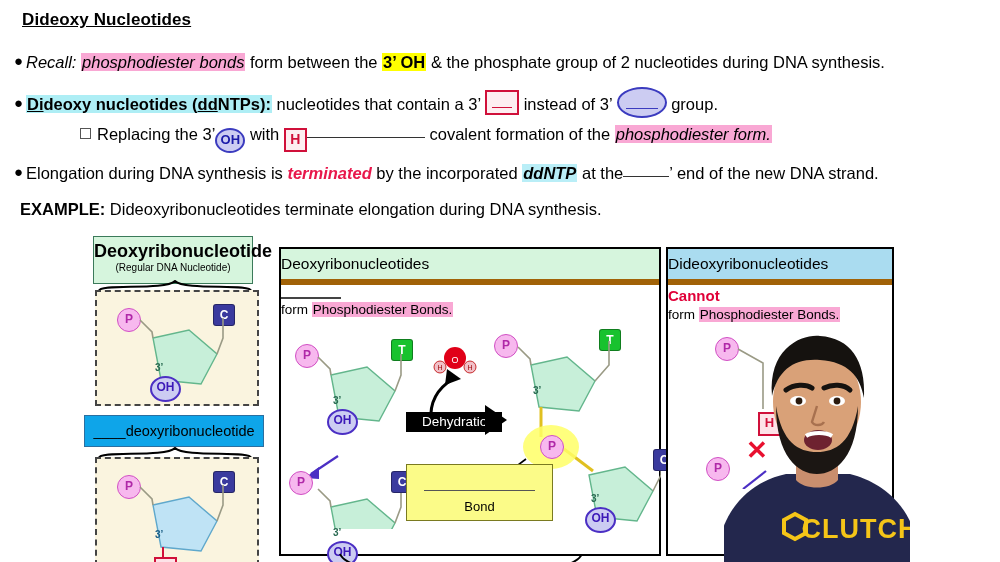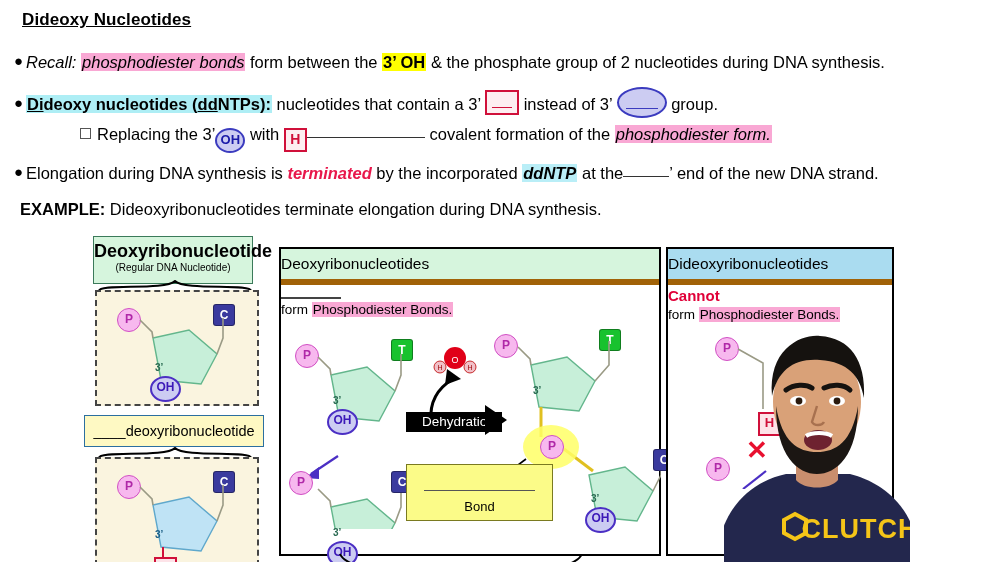--- a/index.html
+++ b/index.html
@@ -31,21 +31,21 @@
         width:19px;height:20px;text-align:center;line-height:19px;vertical-align:-4px;}
   .sqbullet{display:inline-block;width:9px;height:9px;border:1.4px solid #555;margin-right:6px;vertical-align:1px;}
 
   
   .fig{position:absolute;left:0;top:232px;width:1000px;height:330px;}
 
   .hdrbox{position:absolute;border:1.4px solid #3b7a5a;background:#d6f5dd;text-align:center;}
   .hdrbox .t1{font-size:18px;font-weight:bold;}
   .hdrbox .t2{font-size:10px;}
 
-  .bluebox{position:absolute;border:1.4px solid #2b6fa0;background:#fef9c3;text-align:center;font-size:14.5px;}
+  .bluebox{position:absolute;border:1.4px solid #2b6fa0;background:#0ea5e9;text-align:center;font-size:14.5px;}
 
   .dashbox{position:absolute;border:2.4px dashed #444;background:#faf4df;}
 
   .panel{position:absolute;border:2px solid #000;background:#fff;}
   .panelhdr{height:30px;line-height:30px;text-align:left;font-size:15.5px;font-weight:normal;border-bottom:6px solid #a16207;}
   .ghdr{background:#d6f5dd;}
   .bhdr{background:#aadcf0;}
 
   .capt{position:absolute;text-align:left;font-size:13.5px;}
   .cannot{color:#e00038;font-weight:bold;font-size:15px;}

